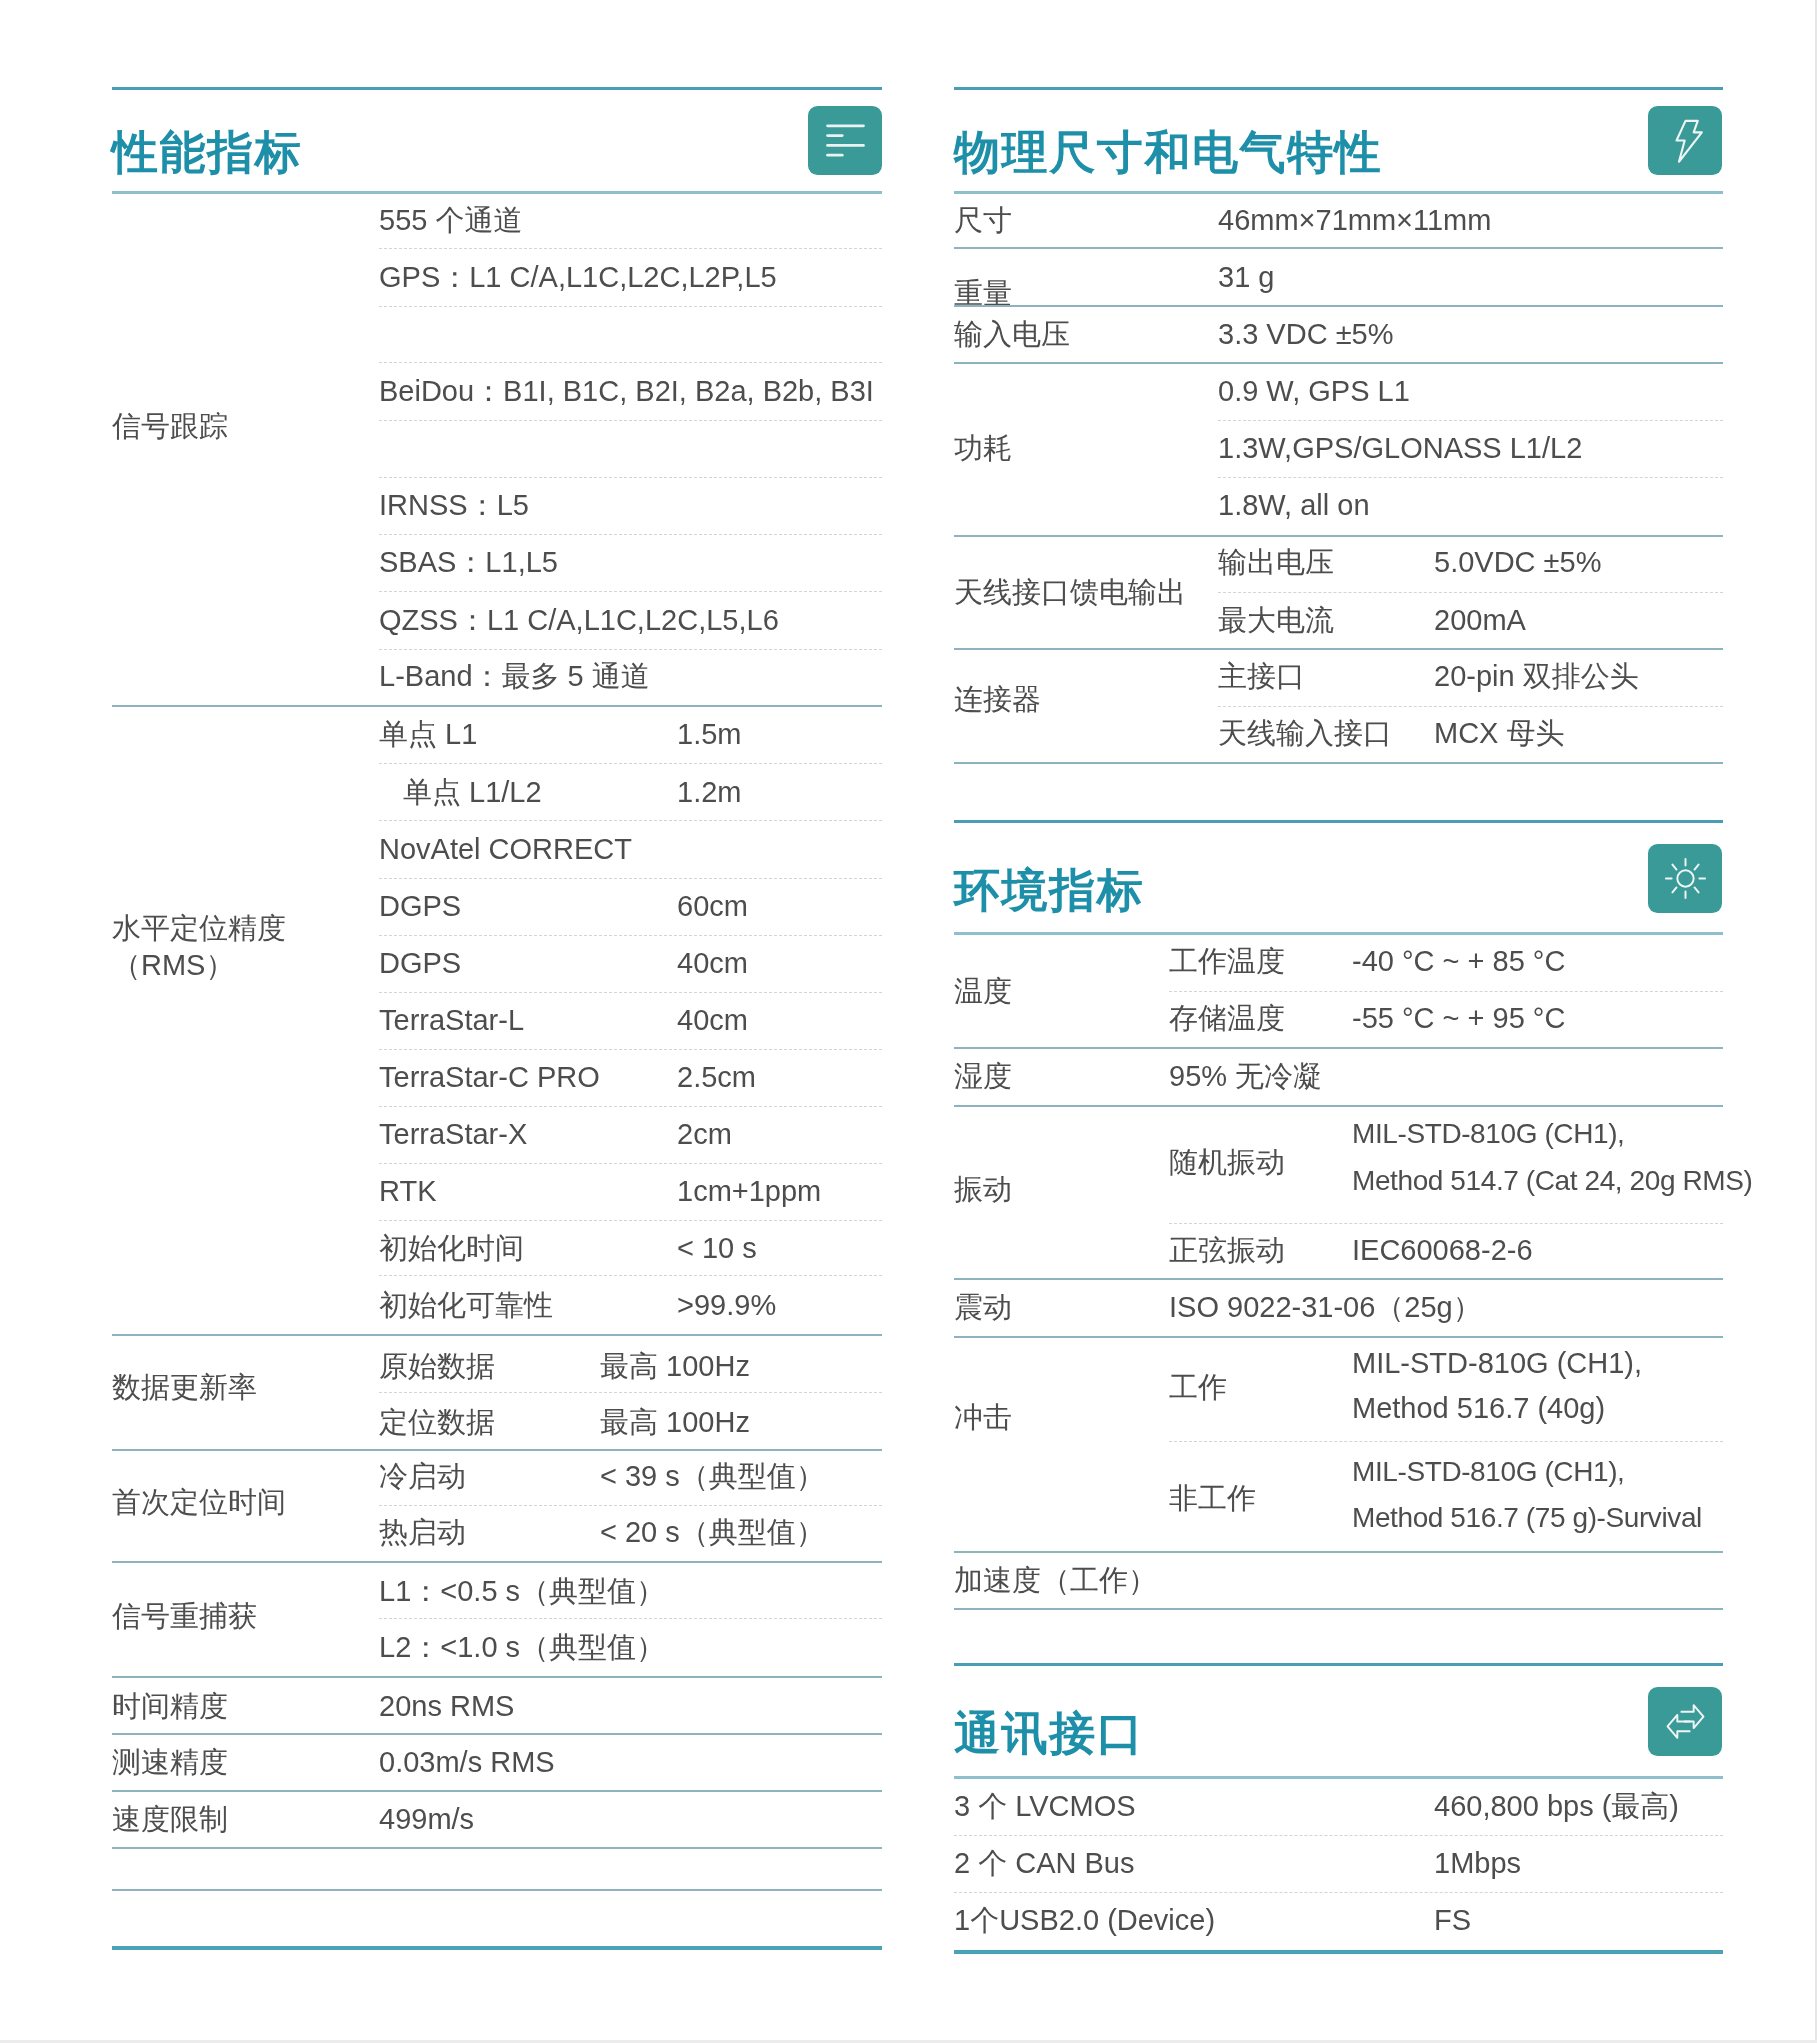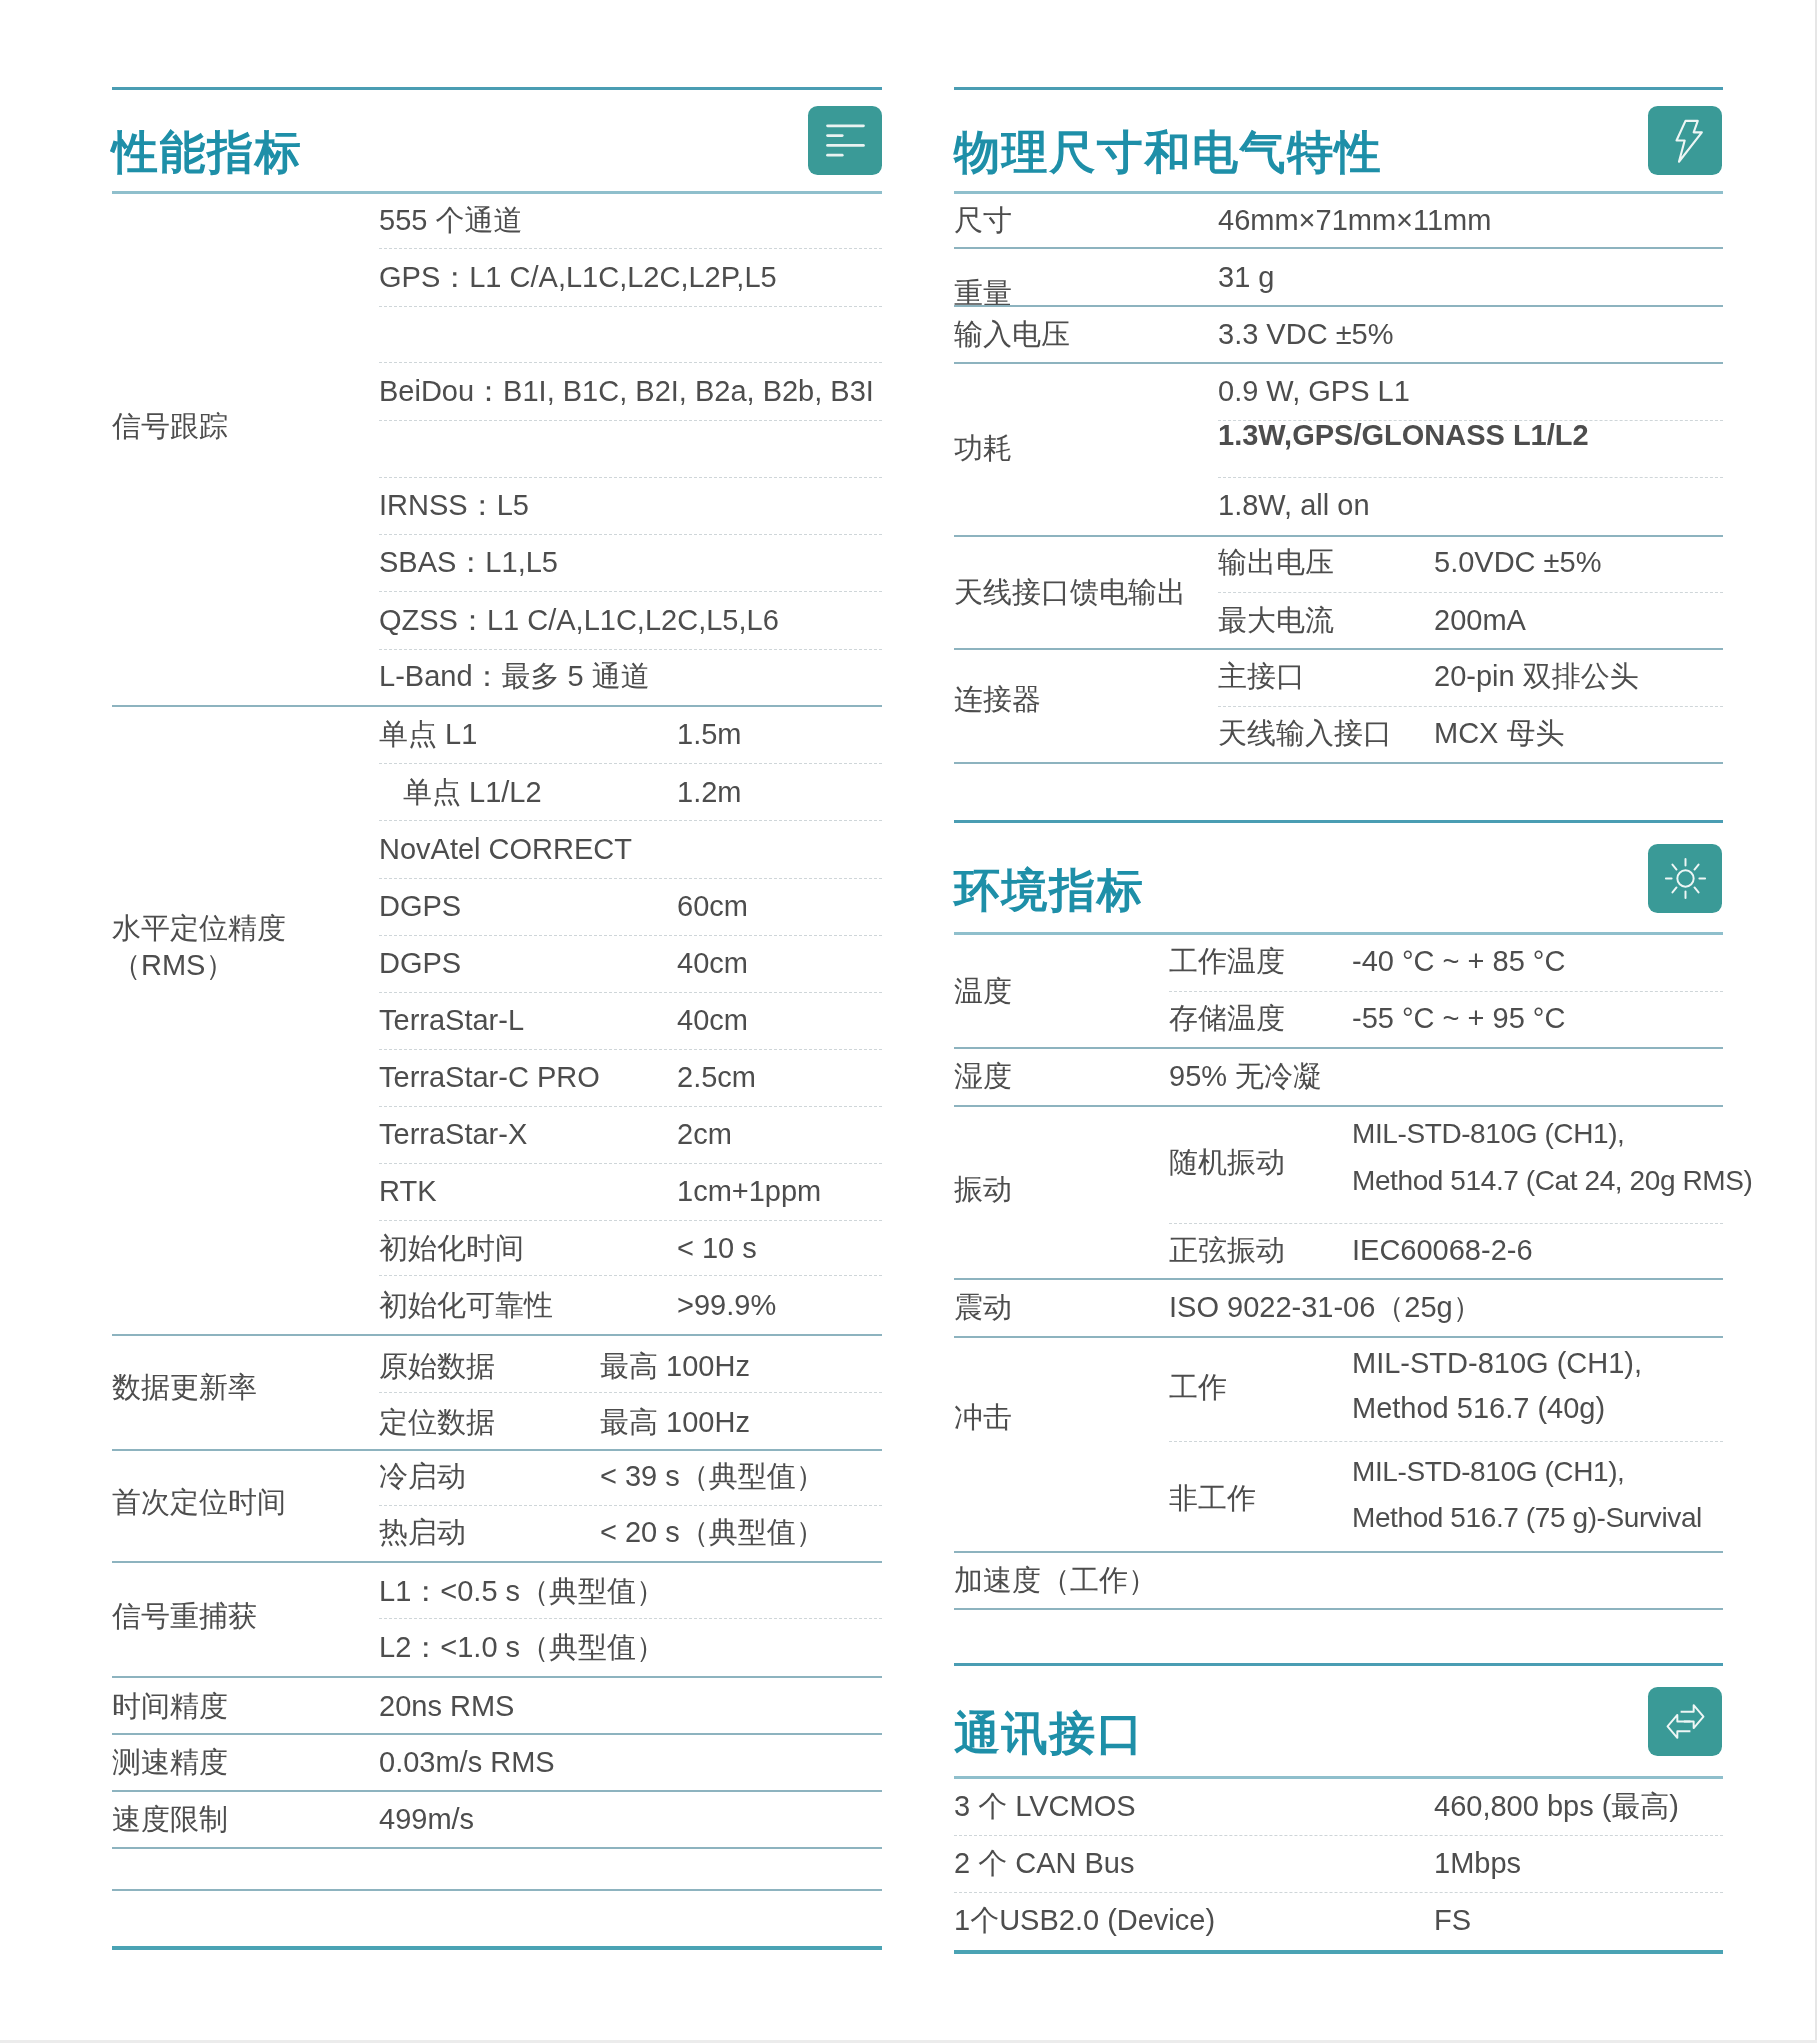--- a/index.html
+++ b/index.html
@@ -156,21 +156,21 @@
   <div class="t" style="left:264px; top:260px;">31 g</div>
   <div class="rule-solid" style="left:0; right:0; top:305px;"></div>
 
   <div class="t" style="left:0; top:317px;">输入电压</div>
   <div class="t" style="left:264px; top:317px;">3.3 VDC ±5%</div>
   <div class="rule-solid" style="left:0; right:0; top:362px;"></div>
 
   <div class="t" style="left:0; top:431px;">功耗</div>
   <div class="t" style="left:264px; top:374px;">0.9 W, GPS L1</div>
   <div class="rule-dash" style="left:264px; right:0; top:420px;"></div>
-  <div class="t" style="left:264px; top:418px;font-weight:bold;">1.3W,GPS/GLONASS L1/L2</div>
+  <div class="t" style="left:264px; top:431px;">1.3W,GPS/GLONASS L1/L2</div>
   <div class="rule-dash" style="left:264px; right:0; top:477px;"></div>
   <div class="t" style="left:264px; top:488px;">1.8W, all on</div>
   <div class="rule-solid" style="left:0; right:0; top:535px;"></div>
 
   <div class="t" style="left:0; top:575px;">天线接口馈电输出</div>
   <div class="t" style="left:264px; top:545px;">输出电压</div>
   <div class="t" style="left:480px; top:545px;">5.0VDC ±5%</div>
   <div class="rule-dash" style="left:264px; right:0; top:592px;"></div>
   <div class="t" style="left:264px; top:603px;">最大电流</div>
   <div class="t" style="left:480px; top:603px;">200mA</div>

